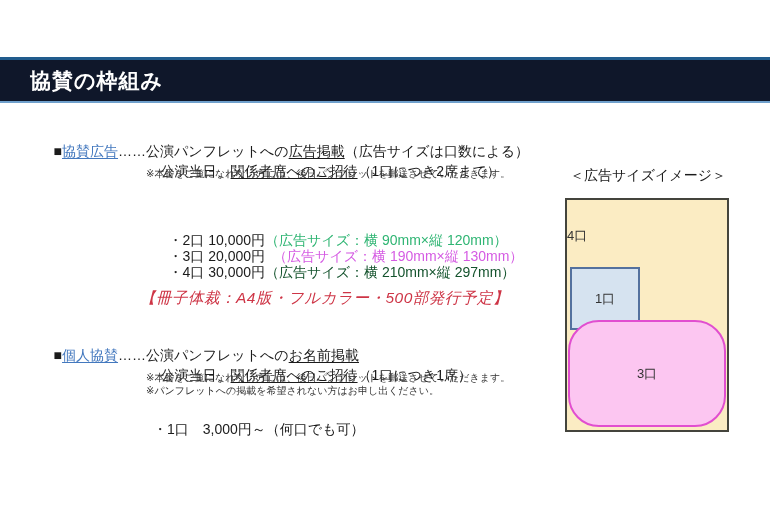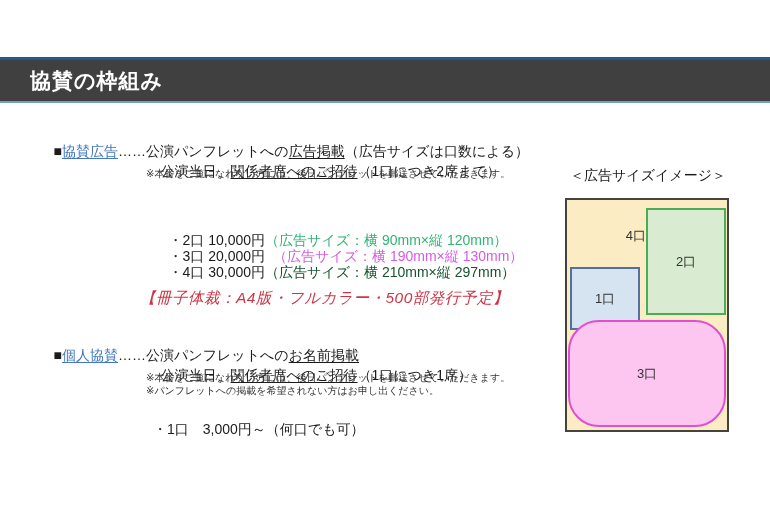--- a/index.html
+++ b/index.html
@@ -40,31 +40,31 @@
   
   .diagram-title { position: absolute; left: 563px; top: 167px; width: 170px; text-align: center; font-size: 14px; white-space: pre; }
   .diagram-outer {
     position: absolute;
     left: 565px; top: 198px;
     width: 164px; height: 234px;
     border: 2px solid #44443C;
   }
   .dbox { position: absolute; border-style: solid; border-width: 2px; display: flex; align-items: center; justify-content: center; }
   .dlabel { font-size: 13px; color: #333; }
-  .label-4 { position: absolute; left: 0; top: 27px; width: 79px; text-align: right; }
+  .label-4 { position: absolute; left: 0; top: 27px; width: 79px; text-align: left; }
   .box-2 { left: 79px; top: 8px; width: 80px; height: 107px; }
   .box-1 { left: 3px; top: 67px; width: 70px; height: 63px; text-align: center; }
   .box-3 { left: 1px; top: 120px; width: 158px; height: 107px; }
 </style>
 </head>
 <body>
 
 <div class="slide">
 
-  <div class="header-bar" style="background-color: #404040; border-top-color: rgb(33, 92, 141); border-bottom-color: rgb(111, 160, 204);">
+  <div class="header-bar" style="background-color: #0f172a; border-top-color: rgb(33, 92, 141); border-bottom-color: rgb(111, 160, 204);">
     <div class="header-title">協賛の枠組み</div>
   </div>
 
   <div class="line" style="left:38px; top:127px;">
     <span>■</span><span class="link" style="color: rgb(67, 120, 190);">協賛広告</span><span>……</span><span>公演パンフレットへの</span><span class="u">広告掲載</span><span>（広告サイズは口数による）</span>
   </div>
 
   <div class="line" style="left:145px; top:147px;">
     <span>公演当日、</span><span class="u">関係者席へのご招待</span><span>（1口につき2席まで）</span>
   </div>
@@ -93,23 +93,20 @@
 
   <div class="line note" style="left:146px; top:371px;">※本番をご覧になれない方には、後日パンフレットを郵送させていただきます。</div>
   <div class="line note" style="left:146px; top:384px;">※パンフレットへの掲載を希望されない方はお申し出ください。</div>
 
   <div class="line" style="left:153px; top:421px;">・1口　3,000円～（何口でも可）</div>
 
   <div class="diagram-title">＜広告サイズイメージ＞</div>
 
   <div class="diagram-outer" style="background-color: rgb(251, 236, 195); border-color: rgb(68, 68, 60);">
     <div class="dlabel label-4">4口</div>
-    <div class="dbox box-2" style="background-color: rgb(217, 236, 209); border-color: rgb(73, 172, 86);">
-      <span class="dlabel">2口</span>
-    </div>
     <div class="dbox box-1" style="background-color: rgb(214, 227, 240); border-color: rgb(84, 113, 158);">
       <span class="dlabel">1口</span>
     </div>
     <div class="dbox box-3" style="background-color: rgb(252, 198, 241); border-color: rgb(225, 78, 208); border-radius: 31px;">
       <span class="dlabel">3口</span>
     </div>
   </div>
 
 </div>
 

